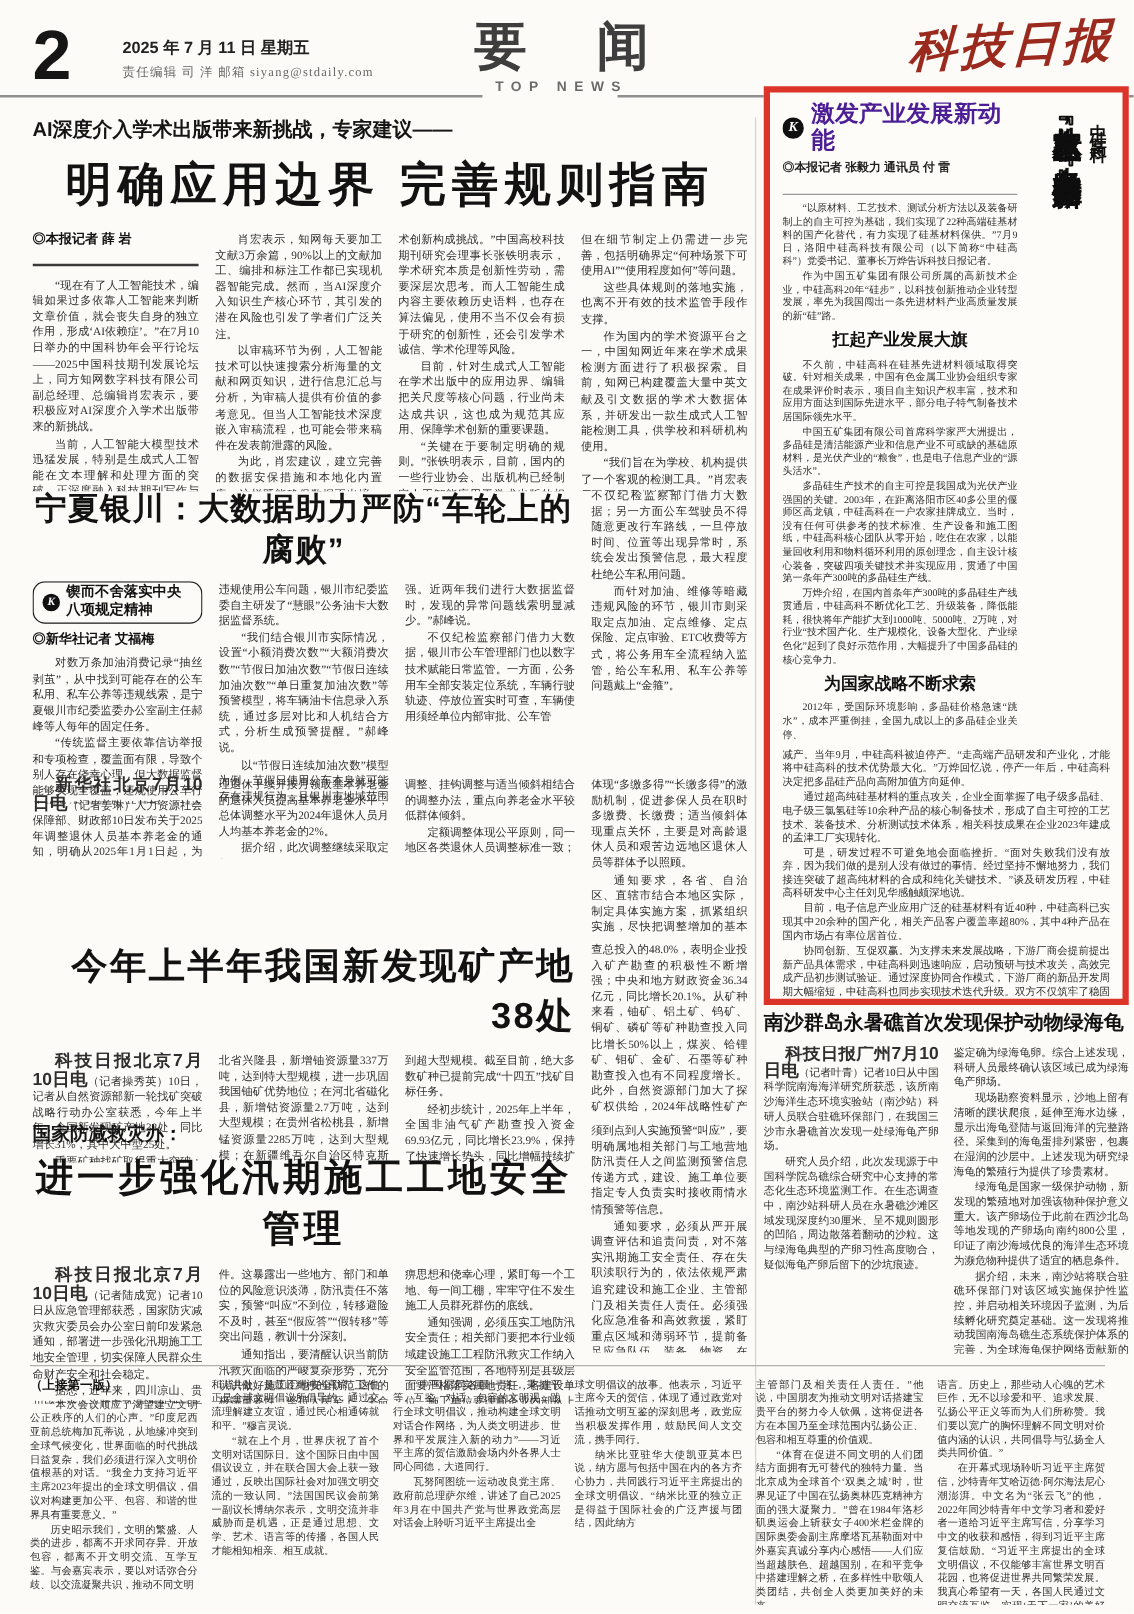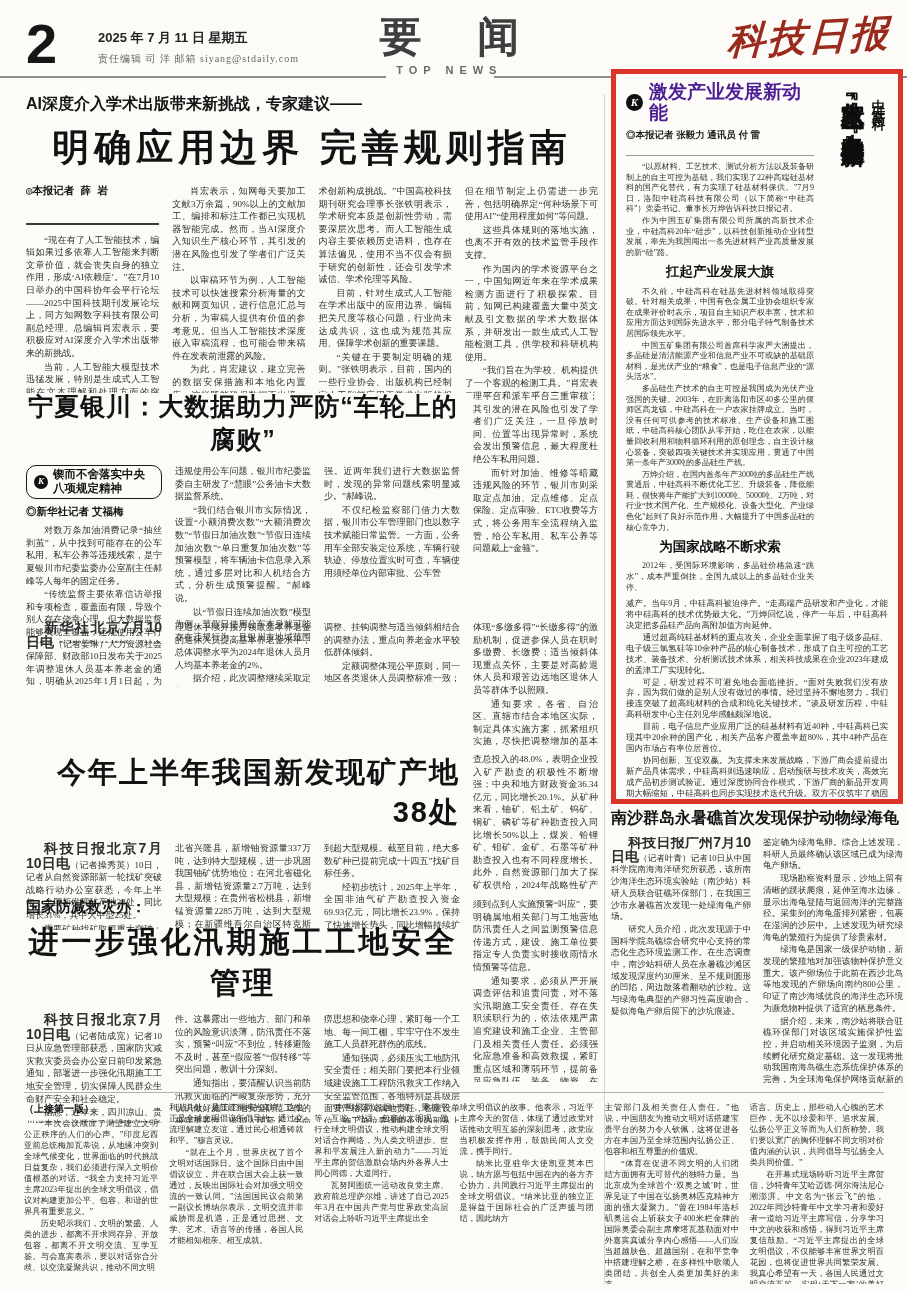--- a/index.html
+++ b/index.html
@@ -28,21 +28,21 @@
   .para.cont{text-indent:0;}
   .para b{font-family:"Liberation Sans",sans-serif;font-size:14px;}
   .byline{font:bold 10.5px/1.3 "Liberation Sans",sans-serif;color:#111;}
   .kicon{display:inline-flex;align-items:center;justify-content:center;width:17px;height:17px;min-width:17px;
          border-radius:50%;background:#101010;color:#fff;font:italic 900 11px/1 "Liberation Serif",serif;}
   
   .art-ai{left:26px;top:94px;width:572px;}
   .art-ai .kick{font-size:16px;}
   .art-ai .hl{font-size:37px;letter-spacing:5px;text-align:center;margin:8px 0 12px;}
   .art-ai .cols{height:208px;}
-  .byline-rule{border-bottom:2px solid #3a3a3a;padding-bottom:24px;margin-bottom:9px;font-family:Liberation Mono, monospace;}
+  .byline-rule{border-bottom:2px solid #3a3a3a;padding-bottom:12px;margin-bottom:9px;}
   
   .split{display:flex;gap:13px;}
   .split .lpart{width:434px;}
   .split .rcol{flex:1;overflow:hidden;}
   .art-yc{left:26px;top:390px;width:572px;}
   .art-yc .hl{font-size:25px;letter-spacing:1px;margin:0 0 9px;text-align:center;}
   .art-yc .cols{height:178px;}
   .art-yc .rcol{height:226px;}
   .badge{display:inline-flex;align-items:center;gap:5px;border:1.6px solid #1a1a1a;border-radius:10px;
          padding:2px 7px;font:bold 11.5px/1.2 "Liberation Sans",sans-serif;color:#111;margin-bottom:6px;}
@@ -159,21 +159,21 @@
             <p class="para" data-name="paragraph">“我们结合银川市实际情况，设置“小额消费次数”“大额消费次数”“节假日加油次数”“节假日连续加油次数”“单日重复加油次数”等预警模型，将车辆油卡信息录入系统，通过多层对比和人机结合方式，分析生成预警提醒。”郝峰说。</p>
             <p class="para" data-name="paragraph">以“节假日连续加油次数”模型为例，节假日使用公车本身就可能存在违规行为，且银川市地域范围不大，即使执行公务耗油量也有限，连续两天加油不合常理。</p>
           </div>
         <div class="col" data-name="text-column">
             <p class="para cont" data-name="paragraph">强。近两年我们进行大数据监督时，发现的异常问题线索明显减少。”郝峰说。</p>
             <p class="para" data-name="paragraph">不仅纪检监察部门借力大数据，银川市公车管理部门也以数字技术赋能日常监管。一方面，公务用车全部安装定位系统，车辆行驶轨迹、停放位置实时可查，车辆使用须经单位内部审批、公车管</p>
           </div>
       </div>
     </div>
     <div class="rcol" data-name="text-column">
-        <p class="para cont" data-name="paragraph">理平台和派车平台三重审核；其引发的潜在风险也引发了学者们广泛关注，一旦停放时间、位置等出现异常时，系统会发出预警信息，最大程度杜绝公车私用问题。</p>
+        <p class="para cont" data-name="paragraph">不仅纪检监察部门借力大数据；另一方面公车驾驶员不得随意更改行车路线，一旦停放时间、位置等出现异常时，系统会发出预警信息，最大程度杜绝公车私用问题。</p>
         <p class="para" data-name="paragraph">而针对加油、维修等暗藏违规风险的环节，银川市则采取定点加油、定点维修、定点保险、定点审验、ETC收费等方式，将公务用车全流程纳入监管，给公车私用、私车公养等问题戴上“金箍”。</p>
       </div>
   </div>
 
   <div class="abs art-pen split" data-name="article-pension">
     <div class="lpart" data-name="article-left-part">
       <div class="cols" data-name="article-columns">
         <div class="col" data-name="text-column">
             <p class="para" data-name="paragraph"><b>新华社北京7月10日电</b>（记者姜琳）人力资源社会保障部、财政部10日发布关于2025年调整退休人员基本养老金的通知，明确从2025年1月1日起，为2024年底前已按规定办</p>
           </div>

